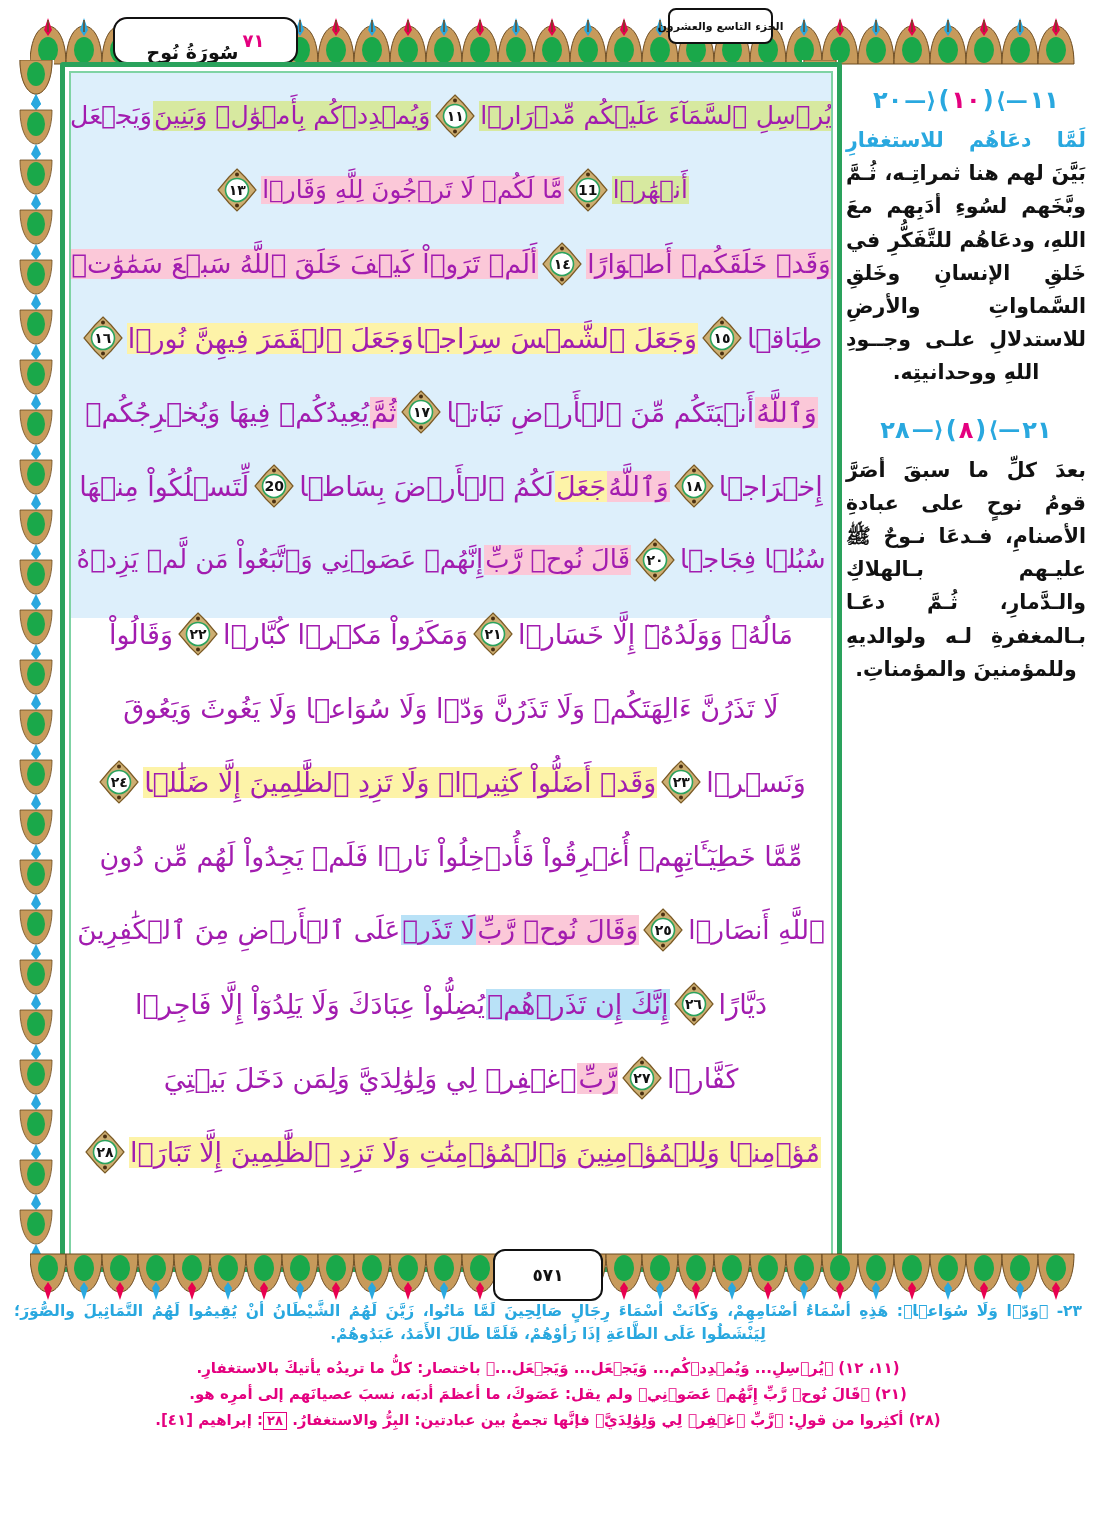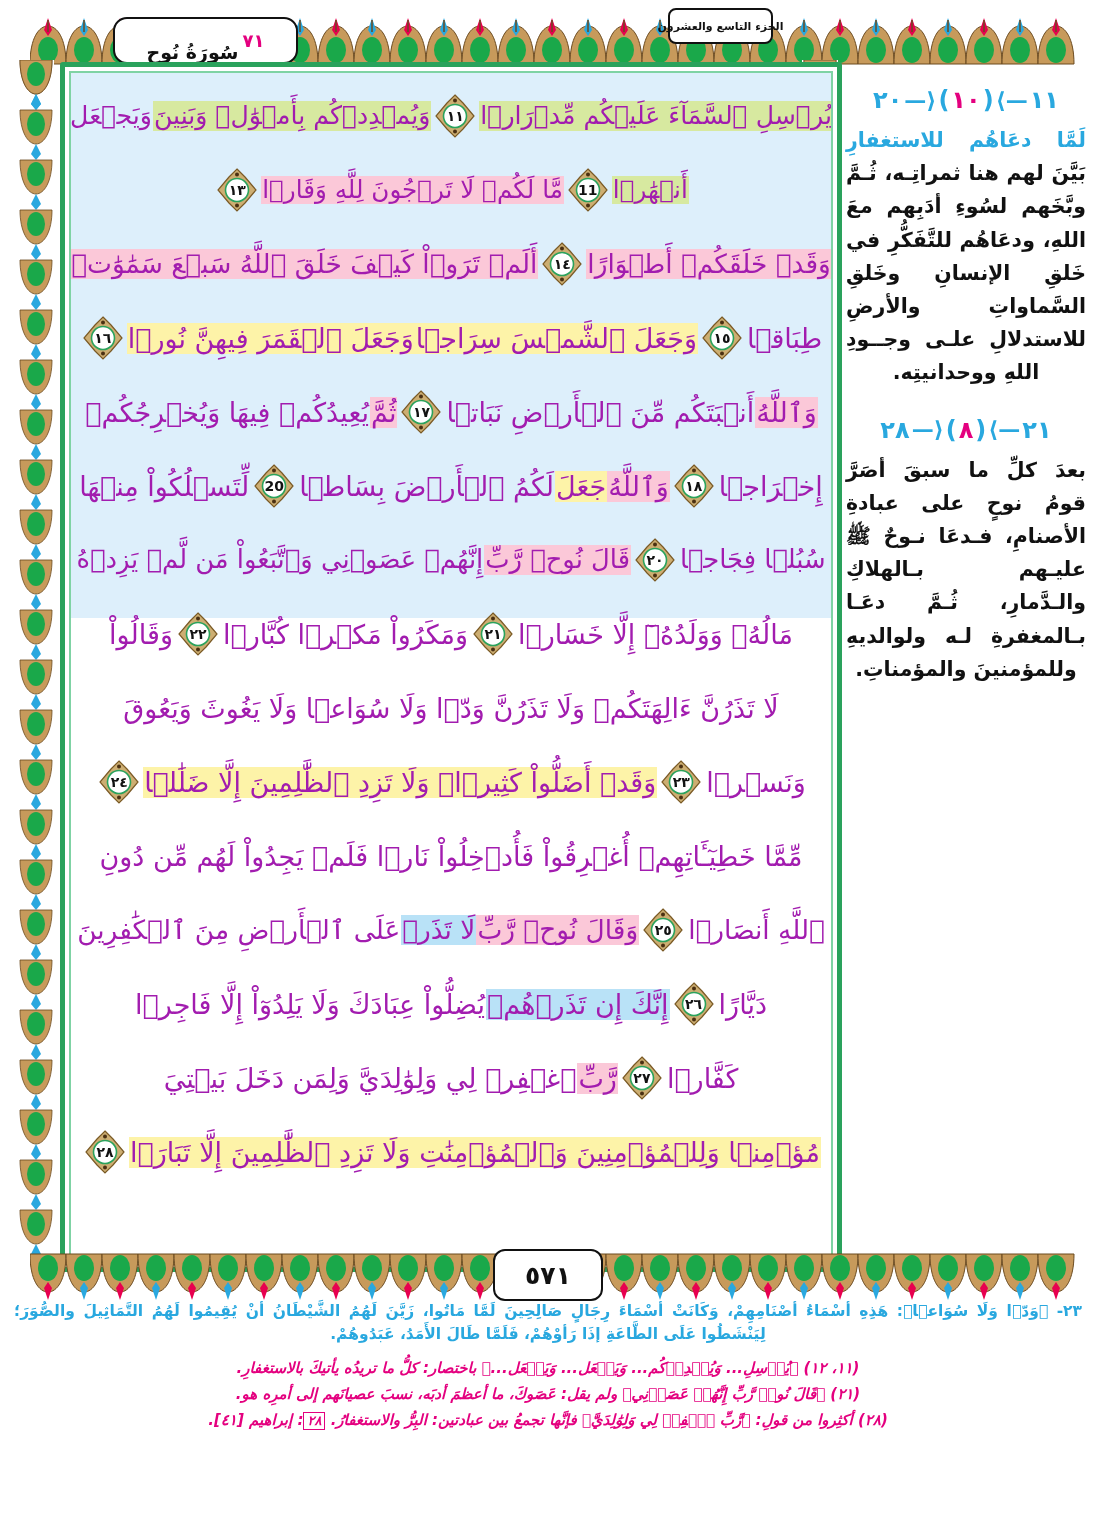--- a/index.html
+++ b/index.html
@@ -87,21 +87,21 @@
   }
 
   
   .pagenum-wrap{
     position:absolute;left:0;right:0;top:1248px;height:54px;
     display:flex;align-items:center;justify-content:center;
   }
   .pagenum{
     width:106px;height:48px;background:#fff;border:2.5px solid #111;
     border-radius:12px;display:flex;align-items:center;justify-content:center;
-    font-size:25px;font-weight:bold;color:#111;position:relative;z-index:5;
+    font-size:17px;font-weight:bold;color:#111;position:relative;z-index:5;
   }
 
   
   .sidebar{
     position:absolute;left:846px;top:86px;width:240px;
     direction:rtl;text-align:justify;
   }
   .side-block{margin-bottom:26px;}
   .range-row{
     display:flex;align-items:center;justify-content:center;gap:2px;
@@ -121,21 +121,21 @@
     position:absolute;left:14px;top:1300px;width:1068px;direction:rtl;
   }
   .fn-blue{
     color:#29a8df;font-weight:bold;font-size:15.5px;line-height:1.5;
     text-align:justify;text-align-last:center;margin-bottom:10px;
   }
   .fn-pink{
     color:#e4007f;font-weight:bold;font-size:15px;line-height:1.55;
     text-align:center;
   }
-  .fn-pink div{margin-bottom:3px;font-style:italic;}
+  .fn-pink div{margin-bottom:3px;}
   .boxnum{
     border:1px solid #e4007f;padding:0 3px;display:inline-block;
     font-size:13px;line-height:1.25;
   }
 </style>
 </head>
 <body>
 
 <div class="page">
 

